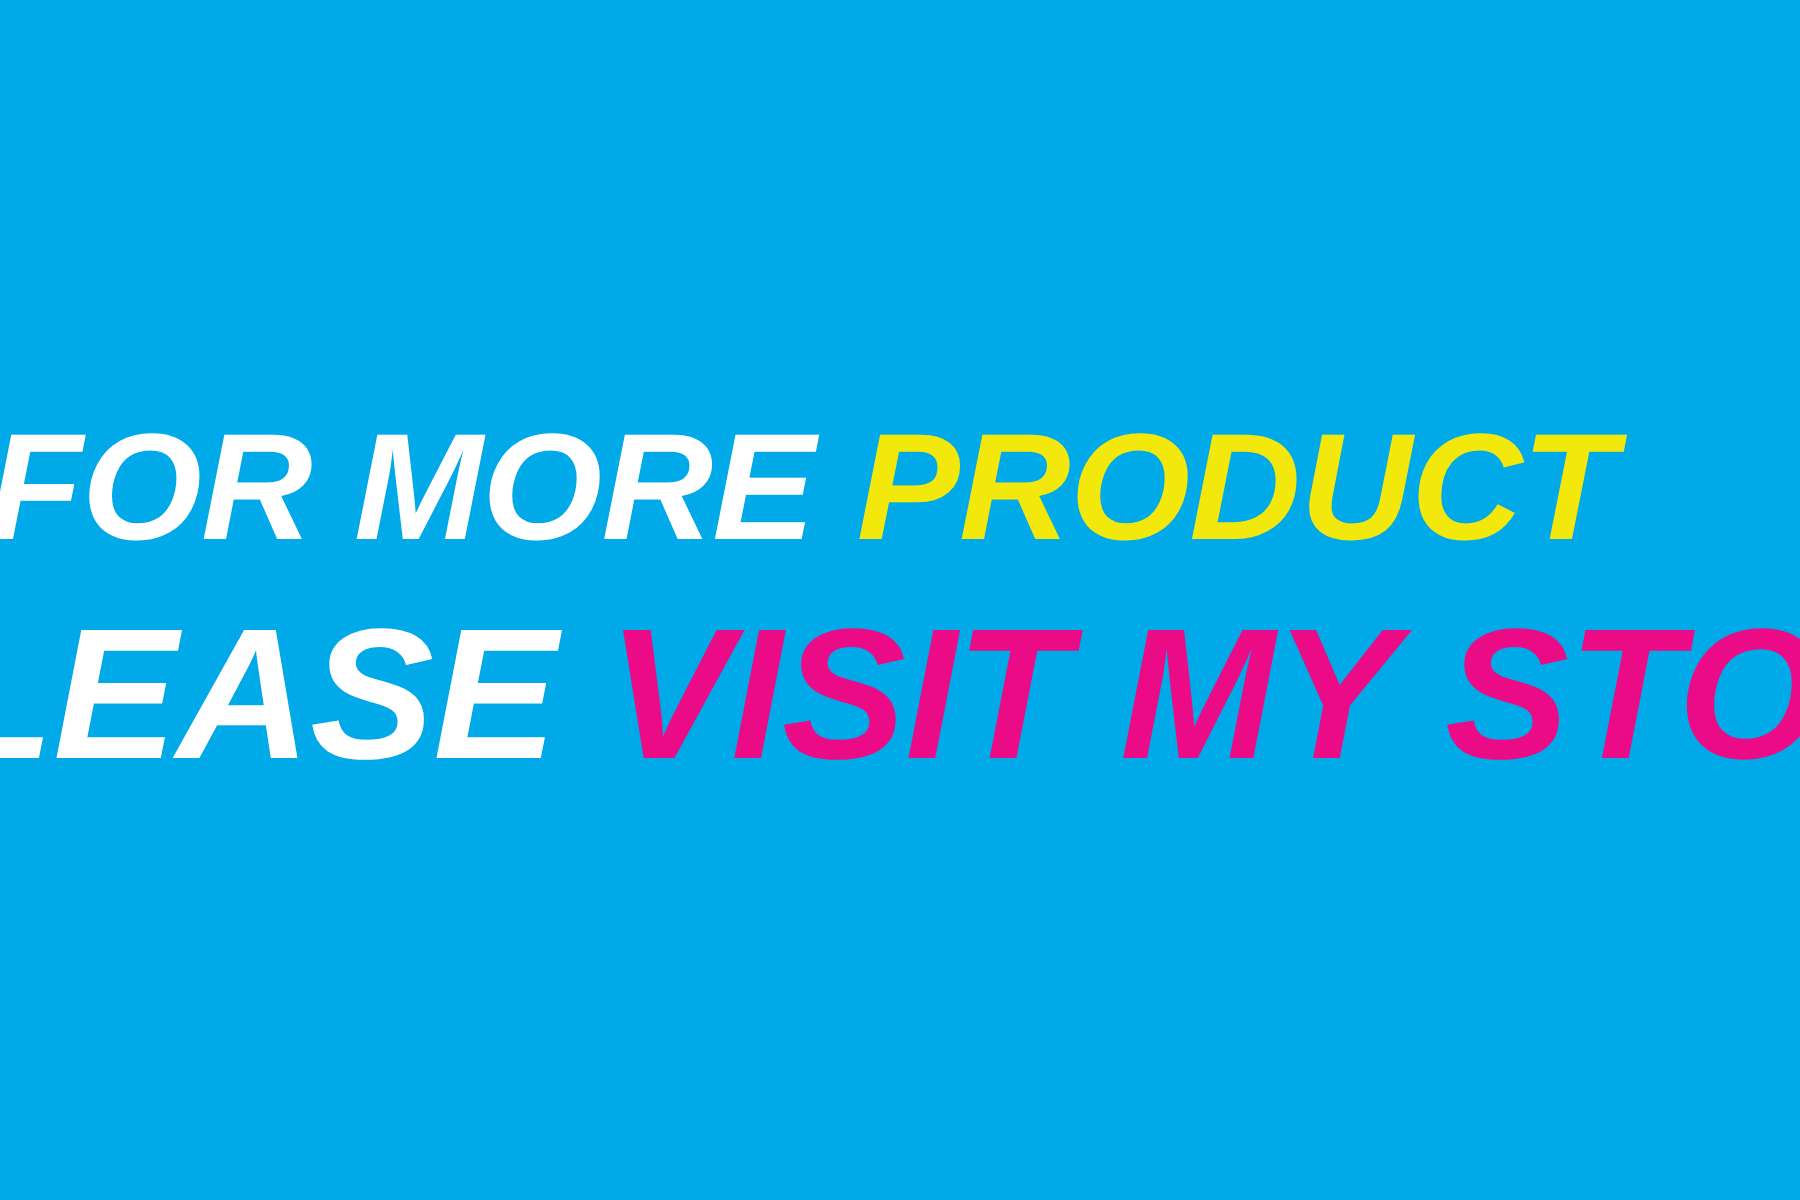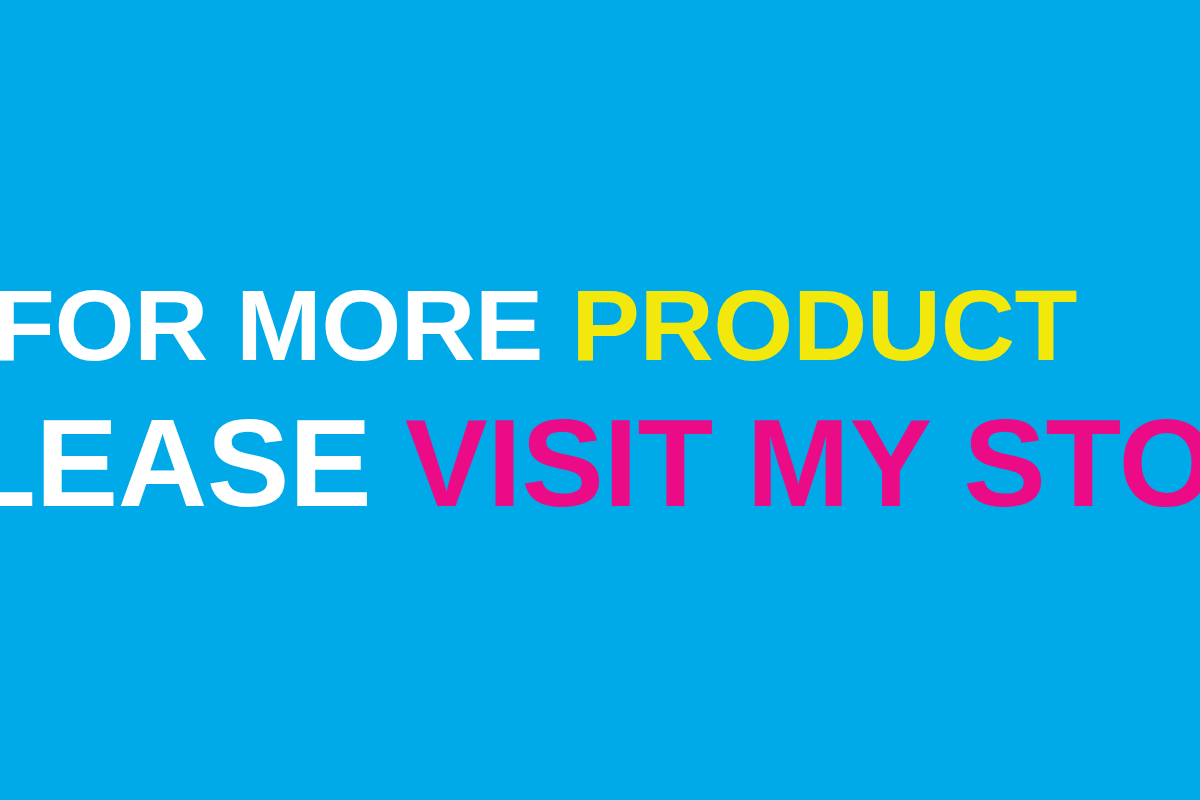--- a/index.html
+++ b/index.html
@@ -66,21 +66,21 @@
 
   .seg-white  { color: #ffffff; }
   .seg-yellow { color: #f2e80c; }
   .seg-pink   { color: #ec0b86; }
 
   .space { display: inline; white-space: pre; }
 </style>
 </head>
 <body>
 
-<div id="banner" style="background: rgb(0, 169, 232);">
+<div id="banner" style="background: rgb(0, 169, 232); font-style: italic;">
 
   <div id="headline">
 
     <div class="line" id="line-1">
       <span class="seg seg-white" style="color: rgb(255, 255, 255);">FOR MORE</span><span class="space" style="color: rgb(255, 255, 255);"> </span><span class="seg seg-yellow" style="color: rgb(242, 232, 12);">PRODUCT</span>
     </div>
 
     <div class="line" id="line-2">
       <span class="seg seg-white" style="color: rgb(255, 255, 255);">PLEASE</span><span class="space" style="color: rgb(255, 255, 255);"> </span><span class="seg seg-pink" style="color: rgb(236, 11, 134);">VISIT MY STORE</span>
     </div>

